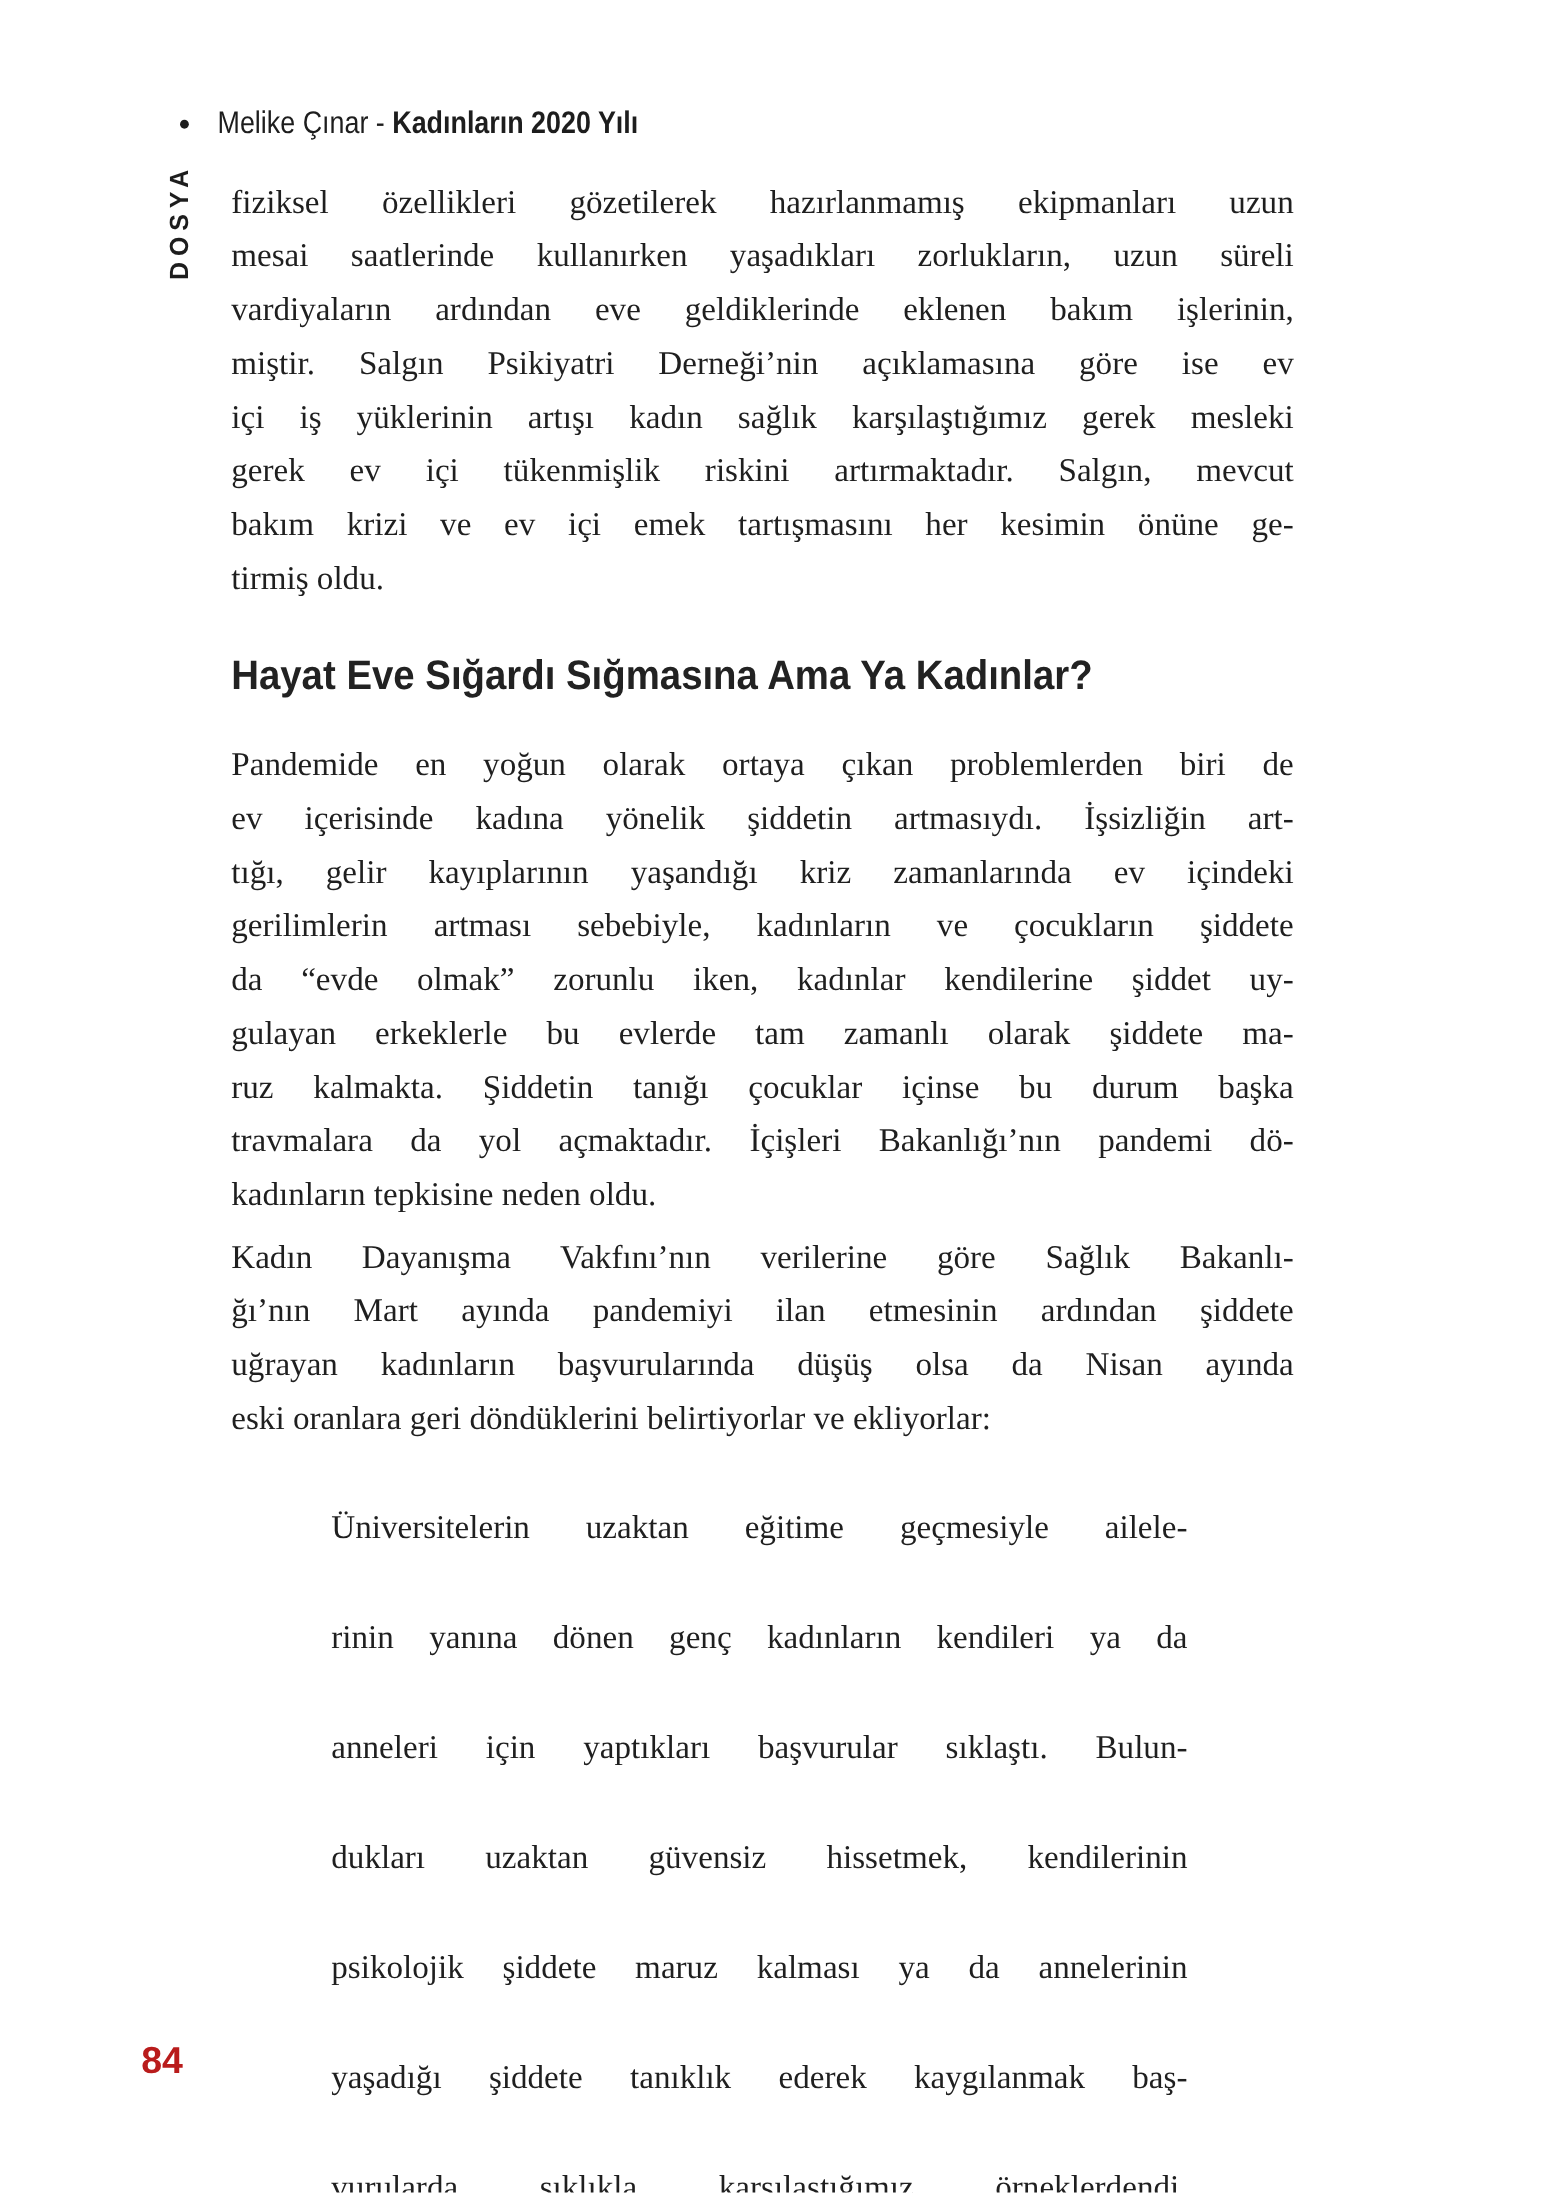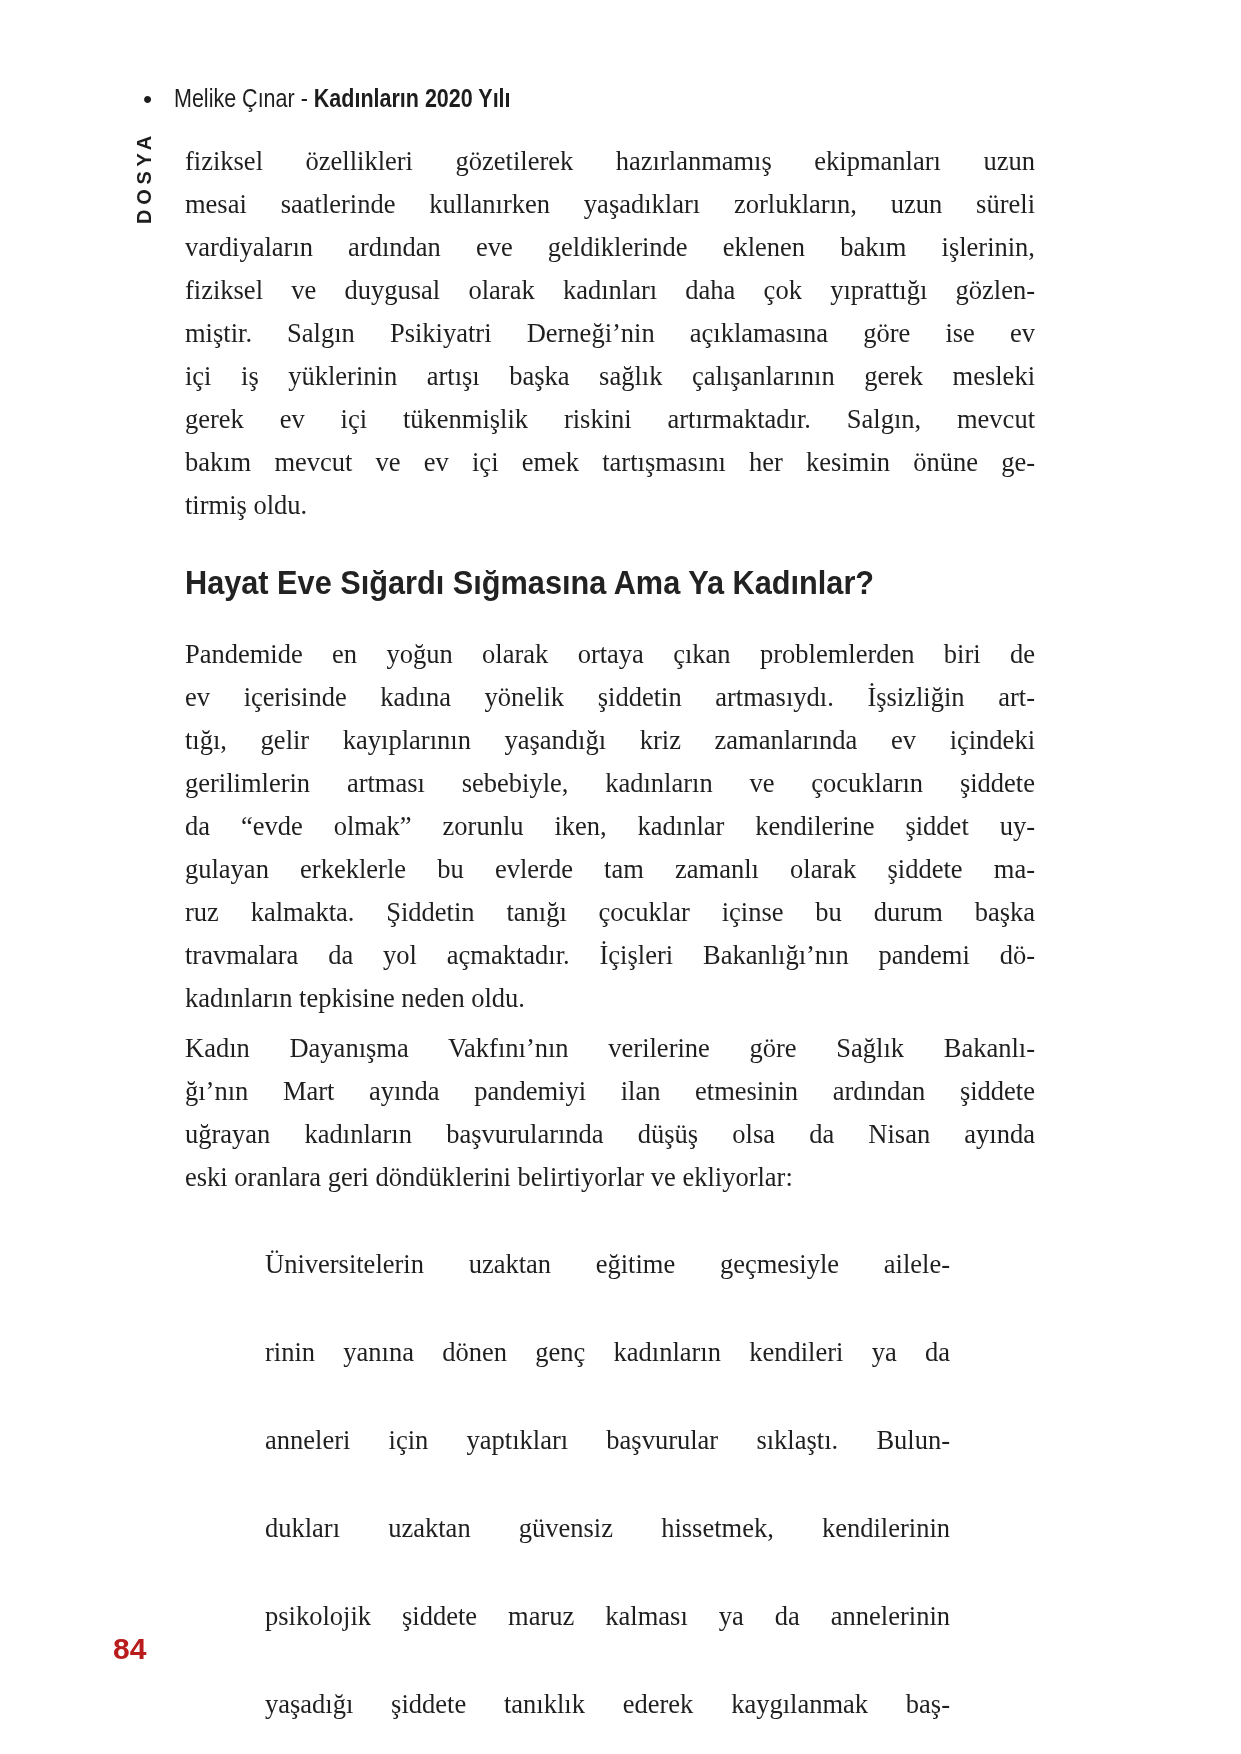--- a/index.html
+++ b/index.html
@@ -117,25 +117,24 @@
   </div>
 
   <div class="dosya">DOSYA</div>
 
   <div class="column">
 
     <div class="para para-1">
         <div class="line">fiziksel özellikleri gözetilerek hazırlanmamış ekipmanları uzun</div>
         <div class="line">mesai saatlerinde kullanırken yaşadıkları zorlukların, uzun süreli</div>
         <div class="line">vardiyaların ardından eve geldiklerinde eklenen bakım işlerinin,</div>
-        <div class="line">fiziksel ve duygusal olarak kadınları daha çok yıprattığı gözlen-</div>
         <div class="line">miştir. Salgın Psikiyatri Derneği’nin açıklamasına göre ise ev</div>
-        <div class="line">içi iş yüklerinin artışı başka sağlık çalışanlarının gerek mesleki</div>
+        <div class="line">içi iş yüklerinin artışı kadın sağlık karşılaştığımız gerek mesleki</div>
         <div class="line">gerek ev içi tükenmişlik riskini artırmaktadır. Salgın, mevcut</div>
-        <div class="line">bakım mevcut ve ev içi emek tartışmasını her kesimin önüne ge-</div>
+        <div class="line">bakım krizi ve ev içi emek tartışmasını her kesimin önüne ge-</div>
         <div class="line last">tirmiş oldu.</div>
       </div>
 
     <div class="section-heading">Hayat Eve Sığardı Sığmasına Ama Ya Kadınlar?</div>
 
     <div class="para para-2">
         <div class="line">Pandemide en yoğun olarak ortaya çıkan problemlerden biri de</div>
         <div class="line">ev içerisinde kadına yönelik şiddetin artmasıydı. İşsizliğin art-</div>
         <div class="line">tığı, gelir kayıplarının yaşandığı kriz zamanlarında ev içindeki</div>
         <div class="line">gerilimlerin artması sebebiyle, kadınların ve çocukların şiddete</div>

